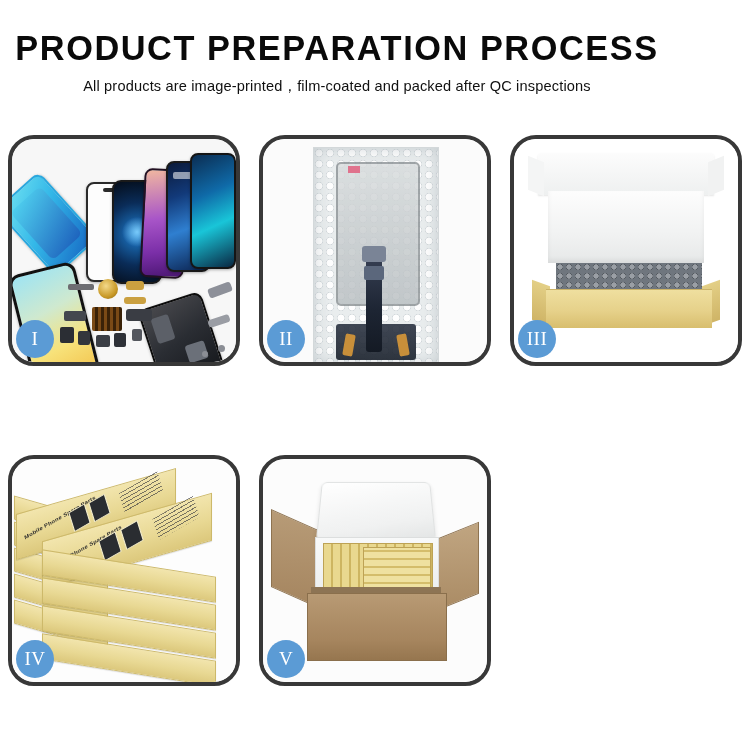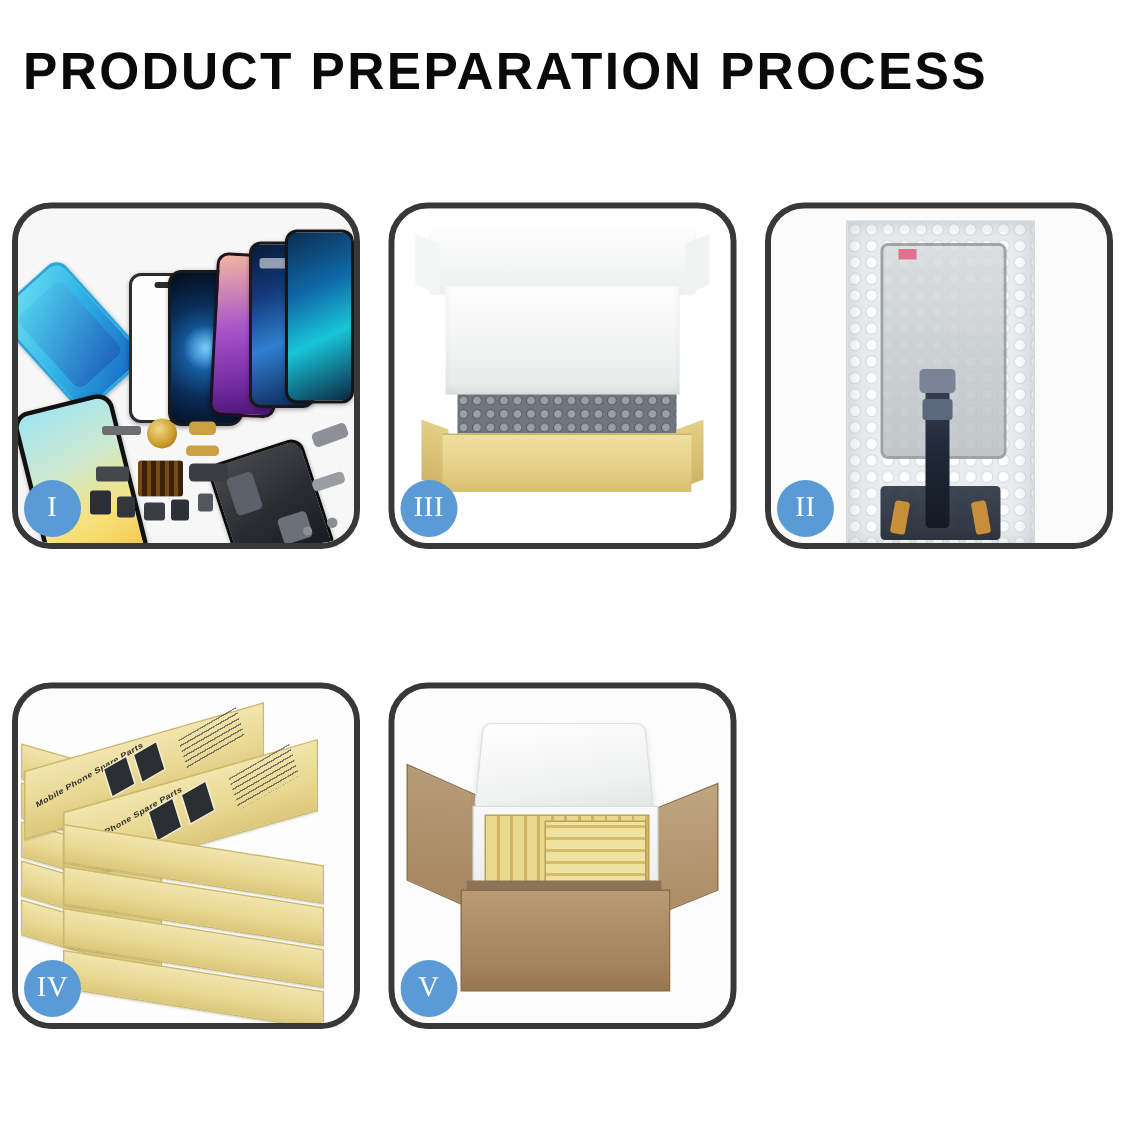--- a/index.html
+++ b/index.html
@@ -378,20 +378,21 @@
   .p6-shadow {
     position:absolute; left:30px; bottom:22px; width:170px; height:8px;
     background: radial-gradient(ellipse at center, rgba(0,0,0,0.12) 0%, transparent 70%);
   }
 </style>
 </head>
 <body>
 
 <div class="header">
   <h1 class="page-title">PRODUCT PREPARATION PROCESS</h1>
+  <p class="page-subtitle">All products are image-printed，film-coated and packed after QC inspections</p>
 </div>
 
 <div class="grid">
 
   <div class="panel">
     <div class="panel-stage">
       <div class="p1-bg"></div>
       <div class="phone ph-teal"></div>
       <div class="phone ph-glass"></div>
       <div class="phone ph-dark"></div>
@@ -416,50 +417,50 @@
       <div class="part part-h"></div>
       <div class="part part-i"></div>
       <div class="part screw1"></div>
       <div class="part screw2"></div>
     </div>
     <div class="badge">I</div>
   </div>
 
   <div class="panel">
     <div class="panel-stage">
-      <div class="p3-bg"></div>
-      <div class="p3-lid"></div>
-      <div class="p3-foam"></div>
-      <div class="p3-bubble"></div>
-      <div class="p3-boxL"></div>
-      <div class="p3-boxR"></div>
-      <div class="p3-boxfront"></div>
-    </div>
-    <div class="badge">III</div>
-  </div>
-
-  <div class="panel">
-    <div class="panel-stage">
       <div class="p2-bg"></div>
       <div class="bubble-bag">
         <div class="lcd-inner"></div>
         <div class="lcd-tape"></div>
         <div class="lcd-bottom"></div>
         <div class="lcd-flex"></div>
         <div class="lcd-conn"></div>
         <div class="lcd-ic"></div>
         <div class="lcd-goldL"></div>
         <div class="lcd-goldR"></div>
       </div>
     </div>
     <div class="badge">II</div>
   </div>
 
   <div class="panel">
     <div class="panel-stage">
+      <div class="p3-bg"></div>
+      <div class="p3-lid"></div>
+      <div class="p3-foam"></div>
+      <div class="p3-bubble"></div>
+      <div class="p3-boxL"></div>
+      <div class="p3-boxR"></div>
+      <div class="p3-boxfront"></div>
+    </div>
+    <div class="badge">III</div>
+  </div>
+
+  <div class="panel">
+    <div class="panel-stage">
       <div class="p4-bg"></div>
       <div class="stack">
 
         <div class="sbox" style="left:2px;  top:50px;  width:92px; height:22px; transform:skewY(16deg);"></div>
         <div class="sbox" style="left:2px;  top:76px;  width:92px; height:22px; transform:skewY(16deg);"></div>
         <div class="sbox" style="left:2px;  top:102px; width:92px; height:22px; transform:skewY(16deg);"></div>
         <div class="sbox" style="left:2px;  top:128px; width:92px; height:22px; transform:skewY(16deg);"></div>
         <div class="sbox" style="left:2px;  top:154px; width:92px; height:22px; transform:skewY(16deg);"></div>
 
         <div class="sbox" style="left:4px; top:32px; width:158px; height:44px; transform:skewY(-16deg);">

